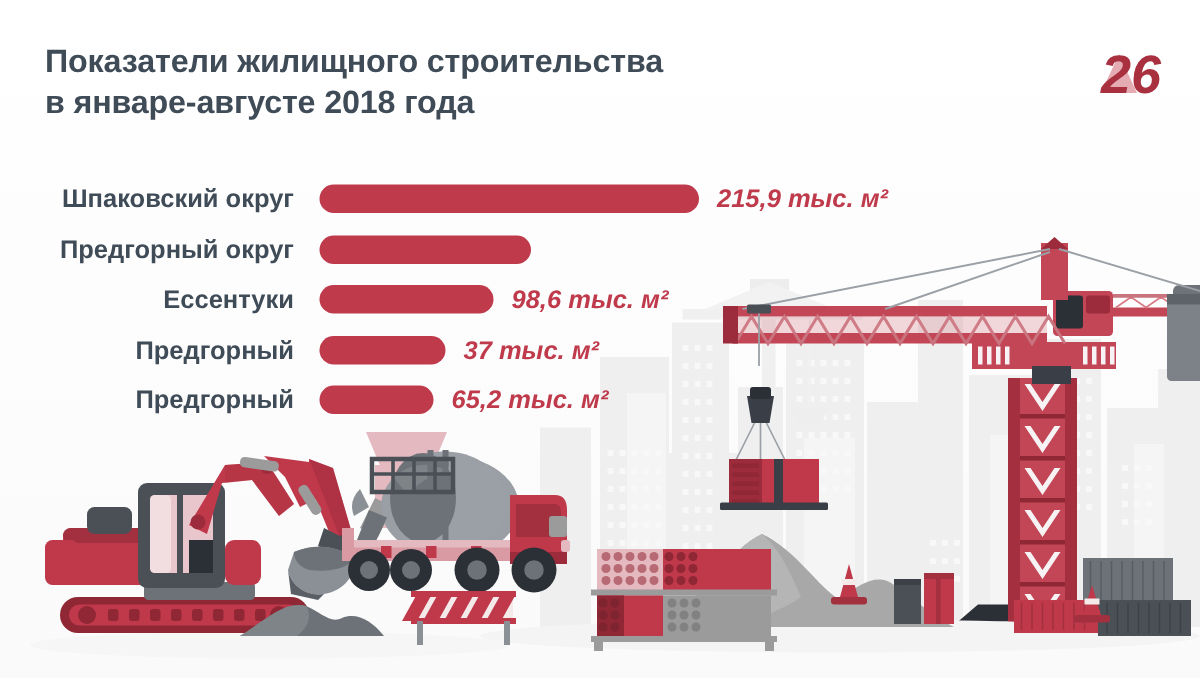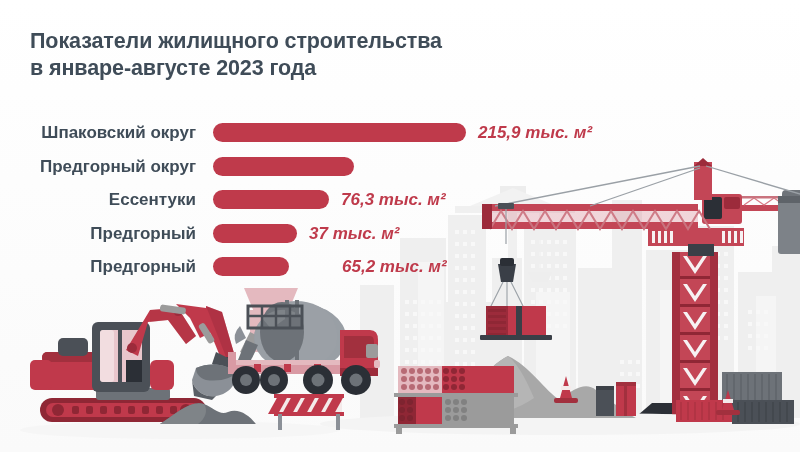--- a/index.html
+++ b/index.html
@@ -635,23 +635,29 @@
       <rect x="278" y="414" width="4" height="16" fill="#8b9097"></rect>
       <rect x="336" y="414" width="4" height="16" fill="#8b9097"></rect>
     </g>
 
   </svg>
 
   <div id="content">
 
     <div id="title">
       <span class="ln">Показатели жилищного строительства</span>
-      <span class="ln">в январе-августе 2023 года</span>
+      <span class="ln">в январе-августе 2018 года</span>
     </div>
 
+    <div id="logo">
+      <svg viewBox="0 0 58 52" width="58" height="52" xmlns="http://www.w3.org/2000/svg">
+        <path d="M10 40 L22 14 L34 40 Z" fill="#c0394b" opacity="0.42"></path>
+        <text x="10" y="40" font-family="'Liberation Sans',sans-serif" font-size="36" font-weight="bold" font-style="italic" fill="#a8303f">26</text>
+      </svg>
+    </div>
 
     <div id="chart">
 
       <div class="row">
         <div class="cat-label">Шпаковский округ</div>
         <div class="bar-track">
           <div class="bar" style="width: 253px; background: rgb(191, 58, 75);"></div>
         </div>
         <div class="val" style="left: 478px; color: rgb(191, 58, 75);">215,9 тыс. м²</div>
       </div>
@@ -661,34 +667,34 @@
         <div class="bar-track">
           <div class="bar" style="width: 141px; background: rgb(191, 58, 75);"></div>
         </div>
       </div>
 
       <div class="row">
         <div class="cat-label">Ессентуки</div>
         <div class="bar-track">
           <div class="bar" style="width: 116px; background: rgb(191, 58, 75);"></div>
         </div>
-        <div class="val" style="left: 341px; color: rgb(191, 58, 75);">76,3 тыс. м²</div>
+        <div class="val" style="left: 341px; color: rgb(191, 58, 75);">98,6 тыс. м²</div>
       </div>
 
       <div class="row">
         <div class="cat-label">Предгорный</div>
         <div class="bar-track">
           <div class="bar" style="width: 84px; background: rgb(191, 58, 75);"></div>
         </div>
         <div class="val" style="left: 309px; color: rgb(191, 58, 75);">37 тыс. м²</div>
       </div>
 
       <div class="row">
         <div class="cat-label">Предгорный</div>
         <div class="bar-track">
           <div class="bar" style="width: 76px; background: rgb(191, 58, 75);"></div>
         </div>
-        <div class="val" style="left: 301px; color: rgb(191, 58, 75); margin-left: 41px;">65,2 тыс. м²</div>
+        <div class="val" style="left: 301px; color: rgb(191, 58, 75);">65,2 тыс. м²</div>
       </div>
 
     </div>
   </div>
 </div>
 
 </body></html>

